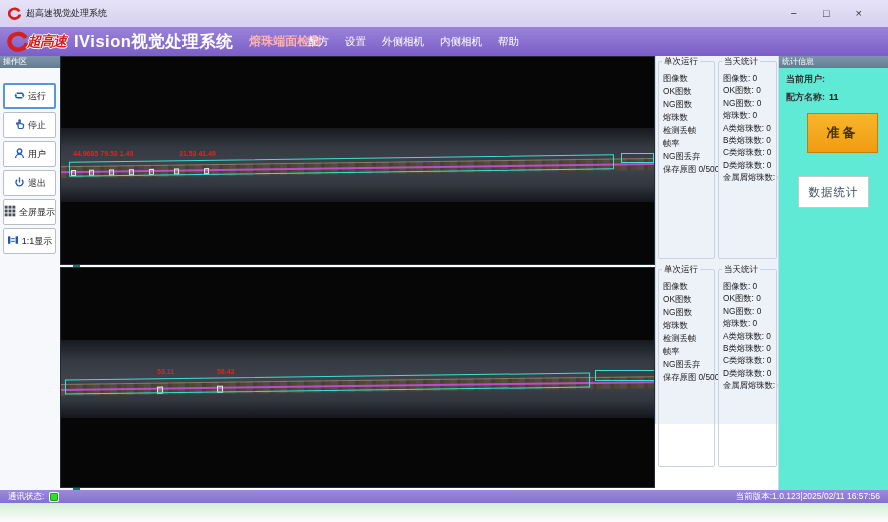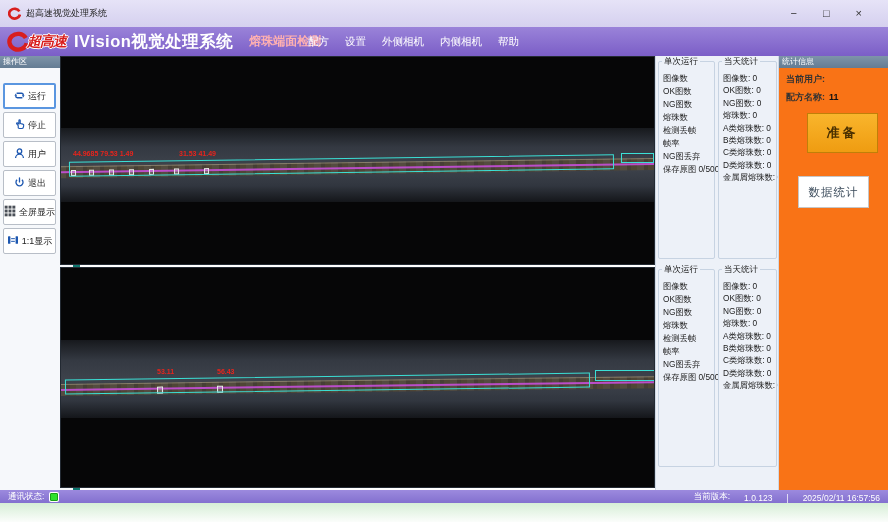--- a/index.html
+++ b/index.html
@@ -51,50 +51,50 @@
     transform-origin:50% 50%;
     border-top:1px solid rgba(215,205,175,.40);
     background:repeating-linear-gradient(90deg,#544c40 0 7px,#463f35 7px 11px,#4f4636 11px 17px); }
   .magline { position:absolute; left:0; top:4px; width:100%; height:2px; background:#c44ed6; opacity:.92; }
   .cyanbox { position:absolute; border:1px solid #3be0d6; transform-origin:50% 50%; }
   .wbox { position:absolute; top:3px; width:5px; height:6px; border:1px solid #e8e8e8;
     background:rgba(255,255,255,.18); }
   .redtag { position:absolute; font-size:7px; font-weight:bold; color:#e8241c; white-space:nowrap; }
 
   
-  .stats-region { position:absolute; left:655px; top:56px; width:123px; height:434px;
+  .stats-region { position:absolute; left:655px; top:56px; width:123px; height:368px;
     background:#edf1f8; border-left:1px solid #cfd8e4; }
   .statcol { position:absolute; width:57px; height:198px; border:1px solid #c7d3e2;
     border-radius:2px; padding:10px 0 0 4px; }
   .legend { position:absolute; top:-6px; left:3px; font-size:8.5px; color:#222;
     background:#edf1f8; padding:0 2px; white-space:nowrap; }
   .srow { font-size:8.3px; color:#222; white-space:nowrap; }
   .col-l .srow { line-height:13px; }
   .col-r .srow { line-height:12.4px; }
 
   
   .info { position:absolute; left:778px; top:56px; width:110px; height:434px;
-    background:#f97316; border-left:1px solid #cfd8e4; }
+    background:#5eead4; border-left:1px solid #cfd8e4; }
   .info-row { font-size:9px; color:#333; padding-left:7px; margin-top:5px; font-weight:bold; }
   .info-row b { color:#111; margin-left:4px; }
   .btn-prepare { position:absolute; left:28px; top:57px; width:71px; height:40px;
     background:linear-gradient(#f9b52c,#ef9c11); border:1px solid #c07f08;
     font-size:13px; font-weight:bold; color:#4a3000; letter-spacing:3px;
     display:flex; align-items:center; justify-content:center; cursor:default; }
   .btn-data { position:absolute; left:19px; top:120px; width:71px; height:32px;
     background:#fff; border:1px solid #c6c6c6; font-size:11.5px; color:#3a4a5a;
     letter-spacing:1px; display:flex; align-items:center; justify-content:center; cursor:default; }
 
   
   .statusbar { position:absolute; left:0; top:490px; width:888px; height:13px;
     background:linear-gradient(#9c8ade,#8370cf); display:flex; align-items:center;
     padding:0 8px; color:#fff; font-size:8.5px; }
   .led { width:8px; height:8px; background:#2ee02e; border:1px solid #18a018;
     border-radius:1px; margin-left:6px; box-shadow:0 0 0 1px #fff; }
-  .sb-right { margin-left:auto; display:flex; gap:14px; align-items:flex-end; }
+  .sb-right { margin-left:auto; display:flex; align-items:flex-start; }
   .footer { position:absolute; left:0; top:503px; width:888px; height:19px;
     background:linear-gradient(#d6eed6,#fbfdfb); }
 </style>
 </head>
 <body>
 
 <div class="titlebar">
   <span class="tb-ico">
     <svg viewBox="0 0 24 24" width="13" height="13">
         <path d="M21 8A10 9 0 1 0 22 14" fill="none" stroke="#d81e1e" stroke-width="5"></path>

